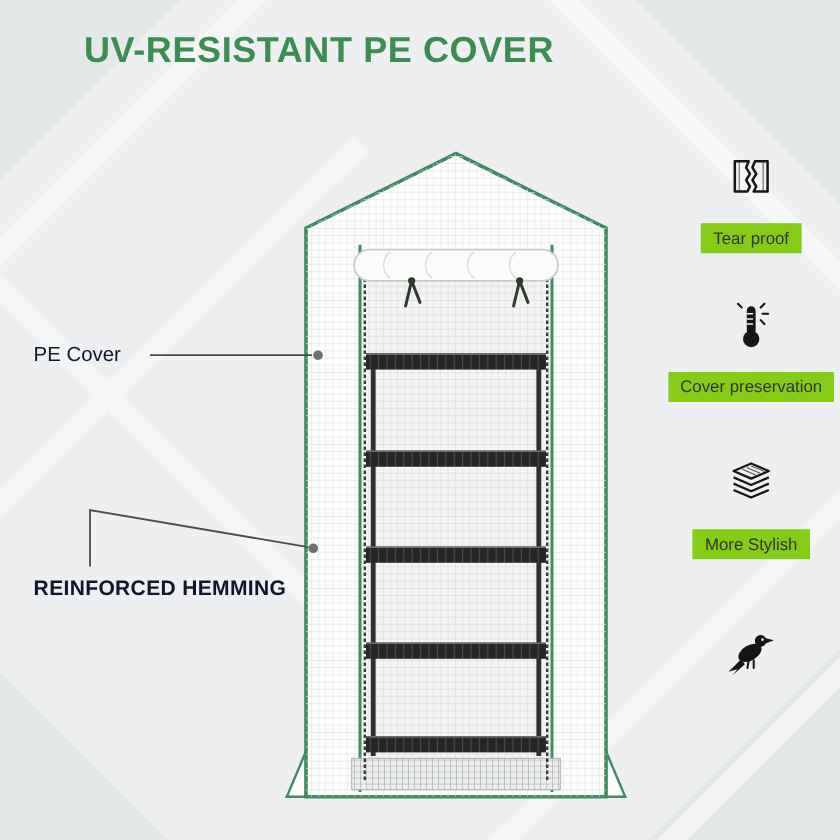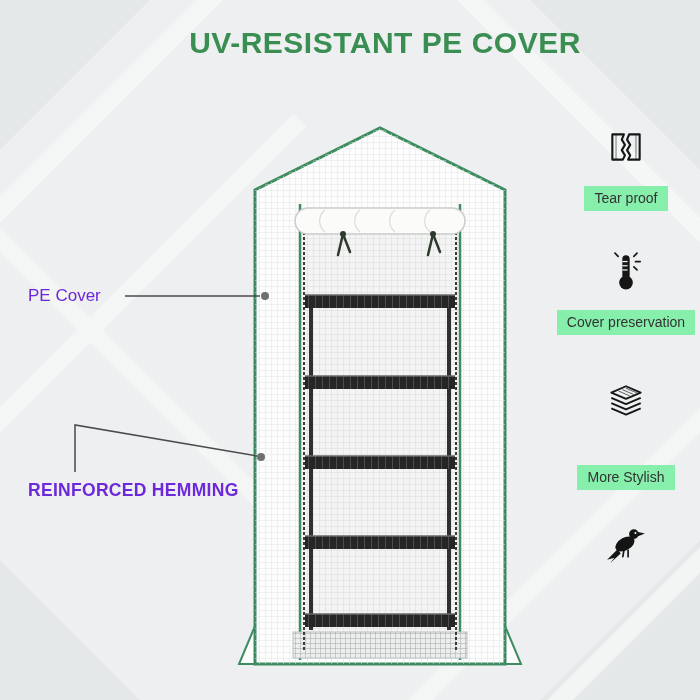--- a/index.html
+++ b/index.html
@@ -11,44 +11,43 @@
     width: 700px; height: 700px;
     background: #edeff0;
     overflow: hidden;
     margin: 0 auto;
   }
   .bg { position: absolute; inset: 0; }
 
   .title {
     position: absolute;
     left: 70px; top: 26px; width: 630px;
-    text-align: center;
     font-size: 30px;
     font-weight: 800;
     letter-spacing: .5px;
     color: #3a8e52;
   }
 
   .greenhouse { position: absolute; left: 235px; top: 118px; width: 290px; height: 560px; }
   .annot { position: absolute; inset: 0; pointer-events: none; }
 
-  .callout { position: absolute; color: #6d28d9; font-size: 17px; }
+  .callout { position: absolute; color: #0f172a; font-size: 17px; }
   .callout.pe  { left: 28px; top: 286px; }
   .callout.hem { left: 28px; top: 480px; letter-spacing: .3px; font-size: 17.5px; font-weight: bold; }
 
   .feature {
     position: absolute; left: 551px; width: 150px;
     display: flex; flex-direction: column; align-items: center;
   }
-  .f1 { top: 126px; } .f2 { top: 250px; } .f3 { top: 381px; gap: 24px; } .f4 { top: 522px; }
+  .f1 { top: 126px; } .f2 { top: 250px; } .f3 { top: 381px; } .f4 { top: 522px; }
   .ficon { width: 42px; height: 42px; display: flex; align-items: center; justify-content: center; }
   .ficon svg { width: 42px; height: 42px; }
   .fbadge {
     margin-top: 18px;
-    background: #86efac;
+    background: #84cc16;
     color: #333333;
     font-size: 14px;
     line-height: 1.2;
     padding: 4px 10px;
     white-space: nowrap;
   }
 </style>
 </head>
 <body>
 

